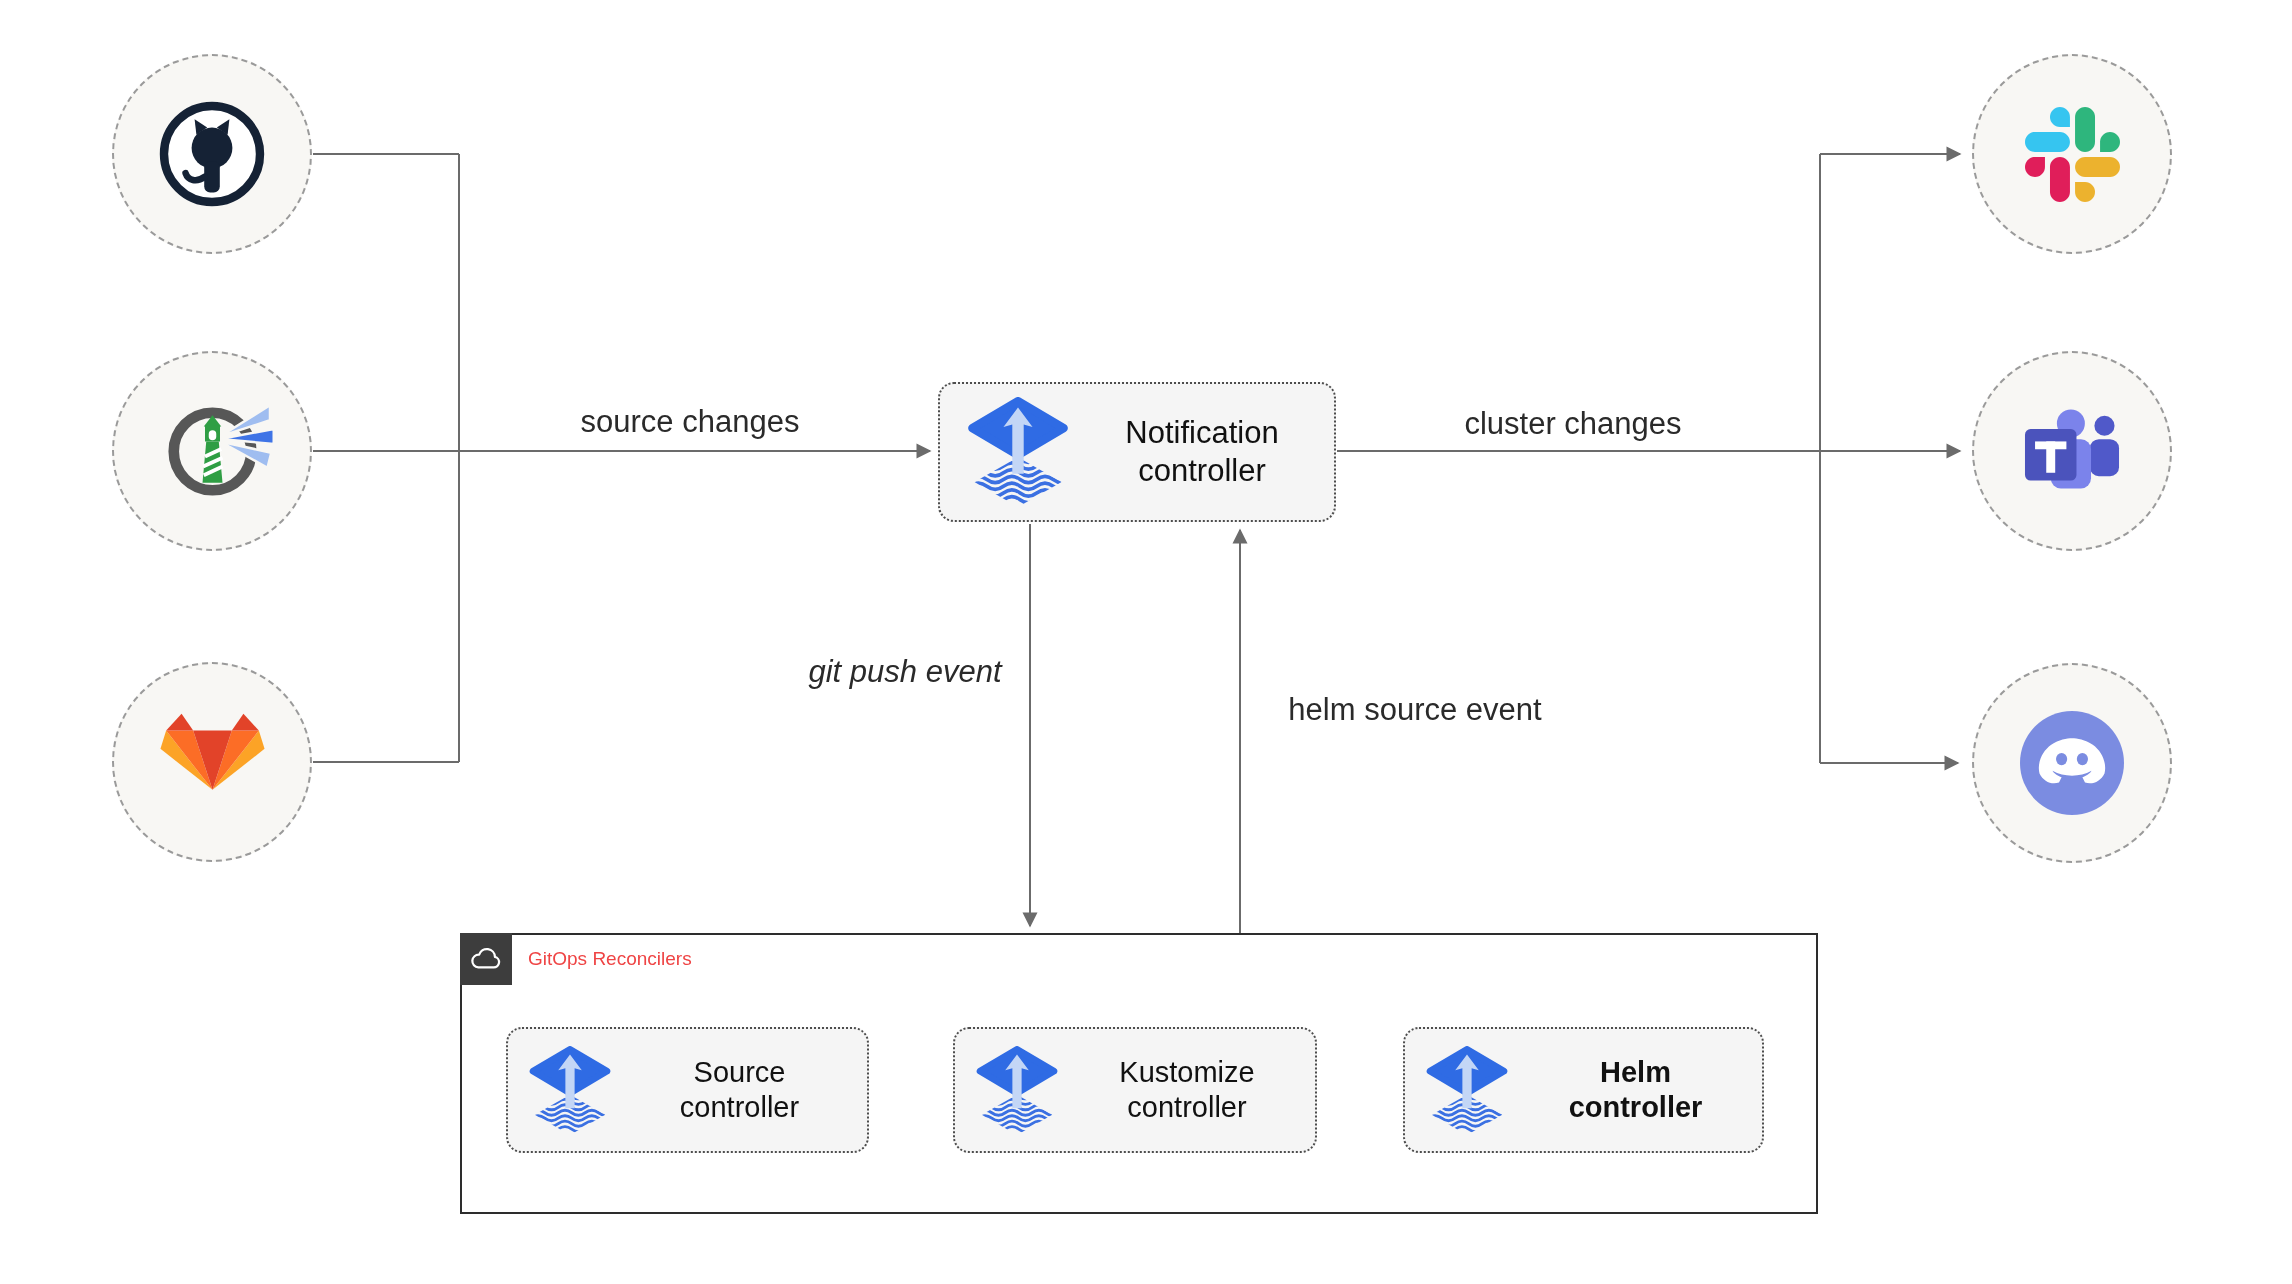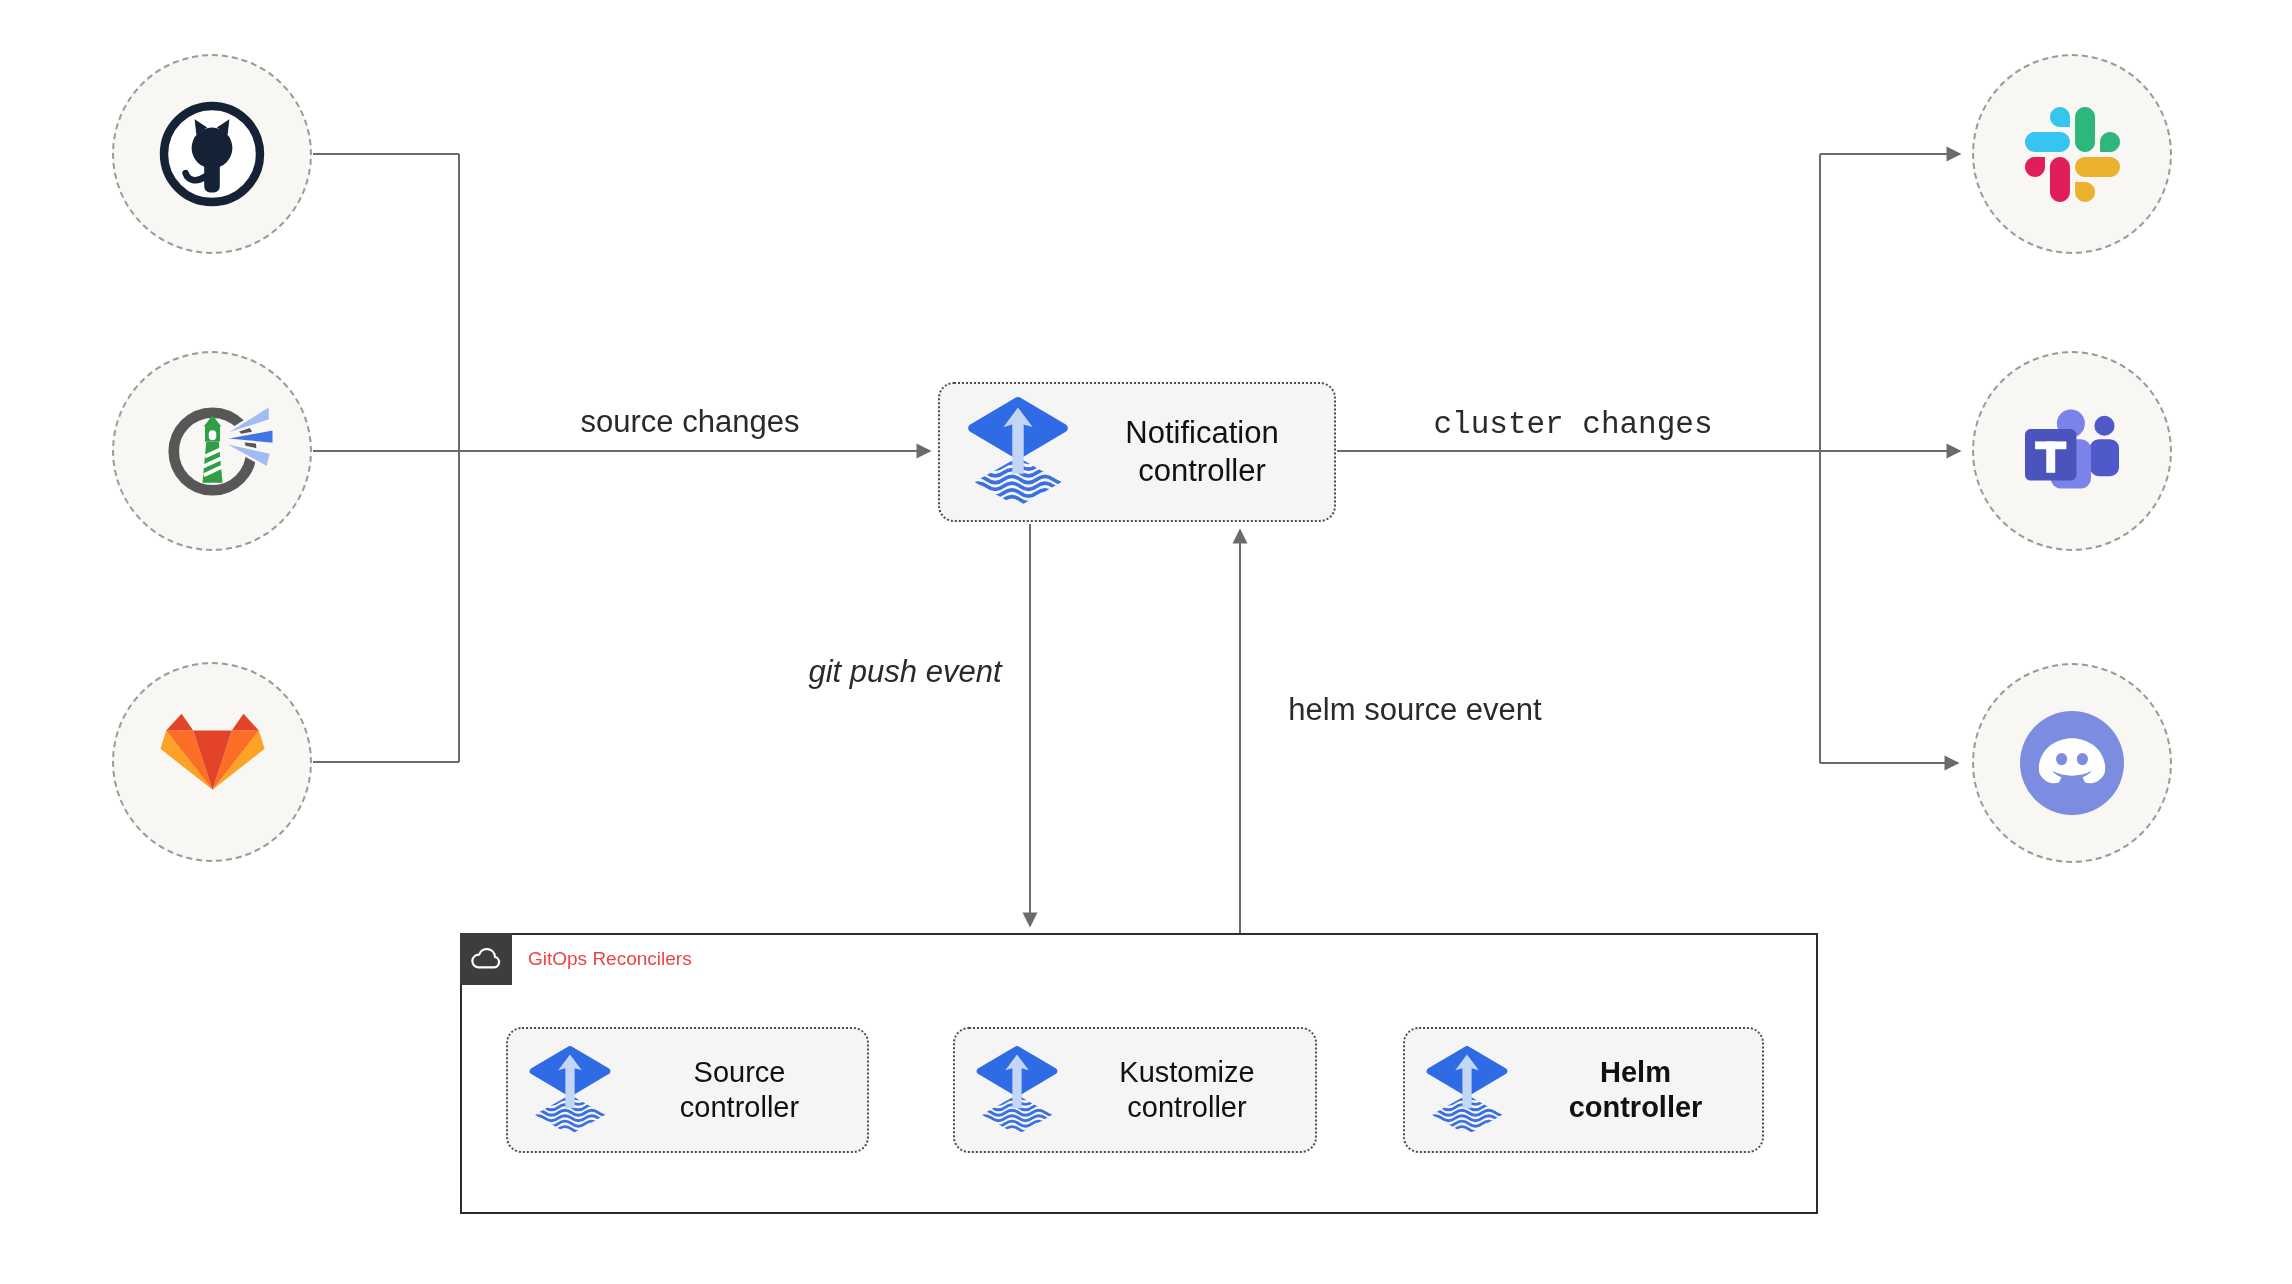--- a/index.html
+++ b/index.html
@@ -165,21 +165,21 @@
       <svg width="104" height="110" viewBox="0 0 100 106">
           <use href="#flux-sym"></use>
         </svg>
     </span>
     <div class="nlabel">
       <div class="nlabel-constrained">Notification controller</div>
     </div>
   </div>
 
   <div class="edge-label" style="left:690px;top:422px;">source changes</div>
-  <div class="edge-label" style="left:1573px;top:424px;font-family:Liberation Mono, monospace;">cluster changes</div>
+  <div class="edge-label" style="left:1573px;top:424px;">cluster changes</div>
   <div class="edge-label" style="left:905px;top:672px;font-style:italic;">git push event</div>
   <div class="edge-label" style="left:1415px;top:710px;">helm source event</div>
 
   <div id="group-box"></div>
   <div id="group-badge">
     <svg width="34" height="28" viewBox="0 0 24 20">
       <path d="M6.5 16h11a3.8 3.8 0 0 0 .9-7.5 5.8 5.8 0 0 0-11.3-1.6A4.3 4.3 0 0 0 6.5 16z" fill="none" stroke="#ffffff" stroke-width="1.6" stroke-linejoin="round"></path>
     </svg>
   </div>
   <div id="group-label">GitOps Reconcilers</div>

